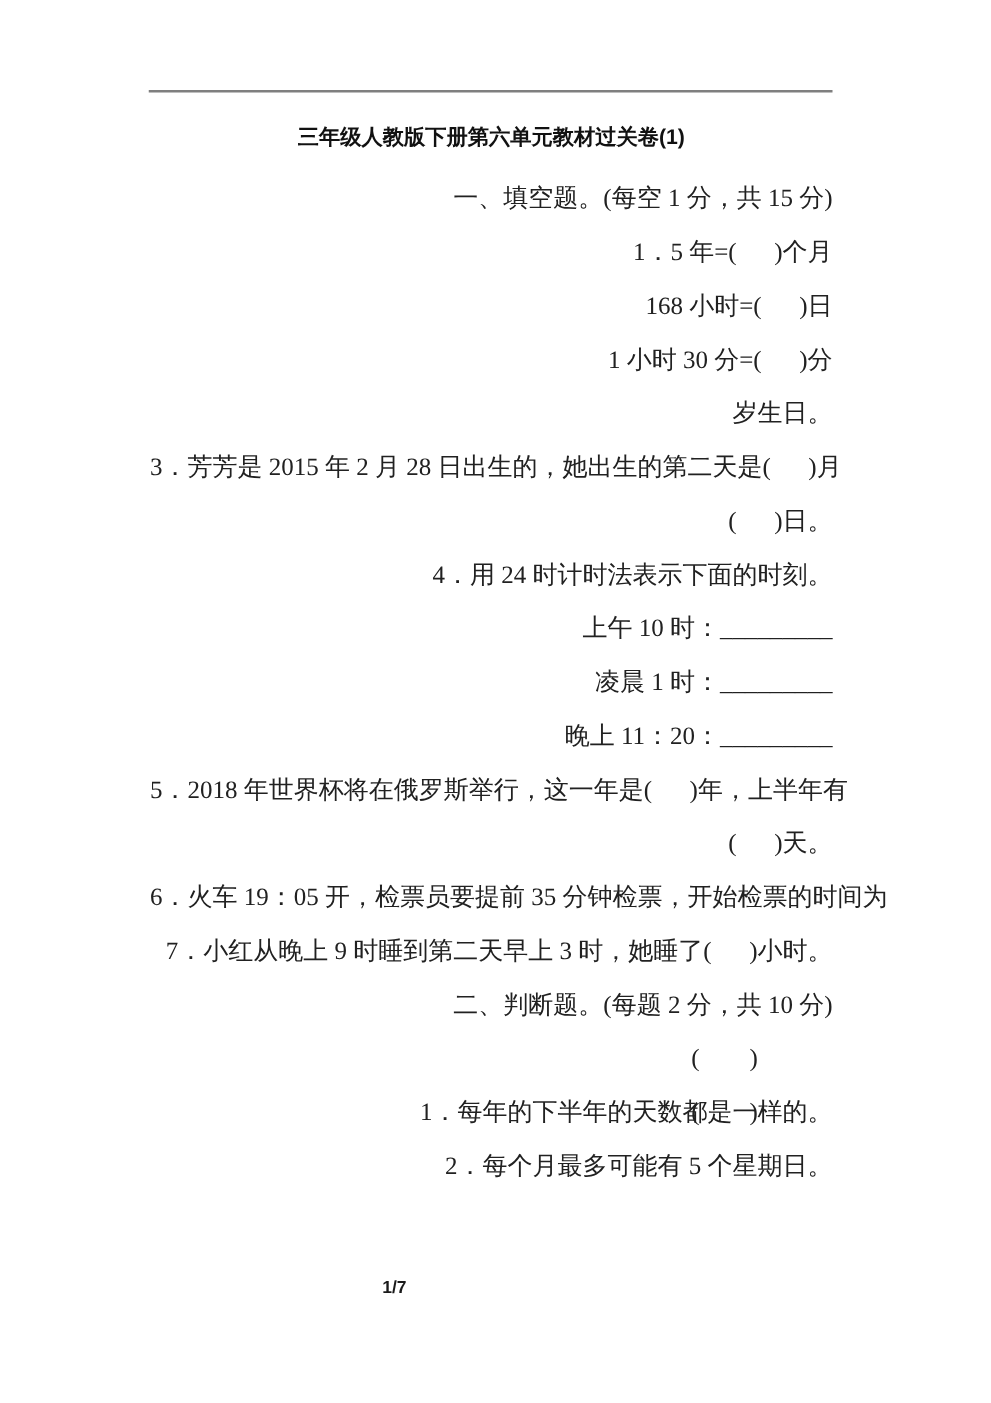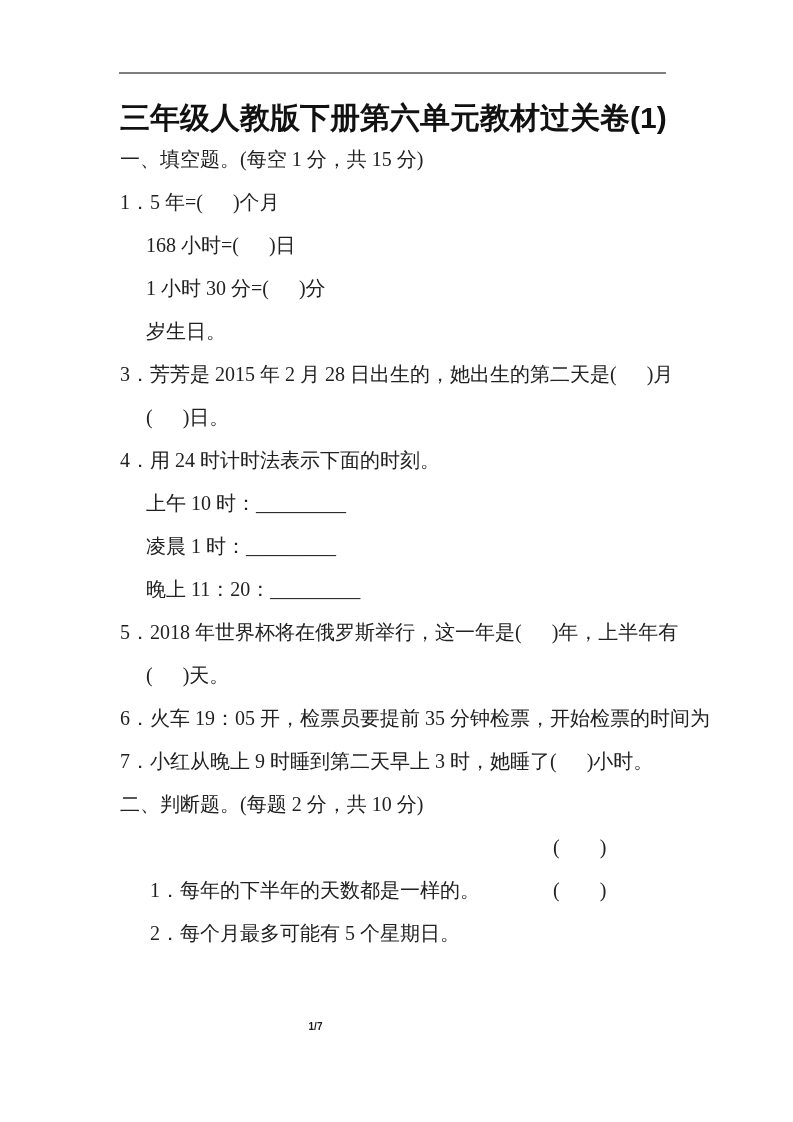--- a/index.html
+++ b/index.html
@@ -21,29 +21,30 @@
     background: #7f7f7f;
   }
   .doc-title {
     position: absolute;
     left: 120px;
     top: 98px;
     width: 546px;
     text-align: center;
     font-family: "Liberation Sans", "DejaVu Sans", sans-serif;
     font-weight: bold;
-    font-size: 30px;
+    font-size: 17px;
     color: #111111;
     white-space: pre;
   }
   .lines {
     position: absolute;
     left: 120px;
     top: 138px;
     width: 546px;
+    text-align: right;
   }
   .line {
     position: relative;
     height: 43px;
     line-height: 43px;
     font-size: 20px;
     white-space: pre;
   }
   .line.sub { padding-left: 26px; }
   .answer-bracket {
@@ -53,21 +54,21 @@
     white-space: pre;
   }
   .footer {
     position: absolute;
     left: 0;
     top: 1021px;
     width: 631px;
     text-align: center;
     font-family: "Liberation Sans", "DejaVu Sans", sans-serif;
     font-weight: bold;
-    font-size: 10px;
+    font-size: 14px;
     color: #1a1a1a;
   }
 </style>
 </head>
 <body>
 
 <div class="page">
 
   <div class="rule"></div>
 

